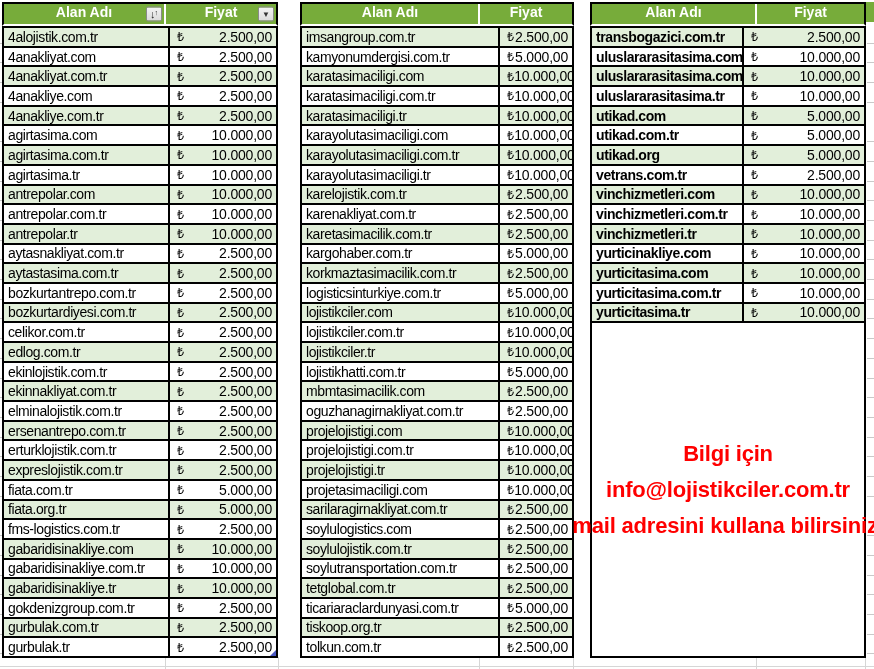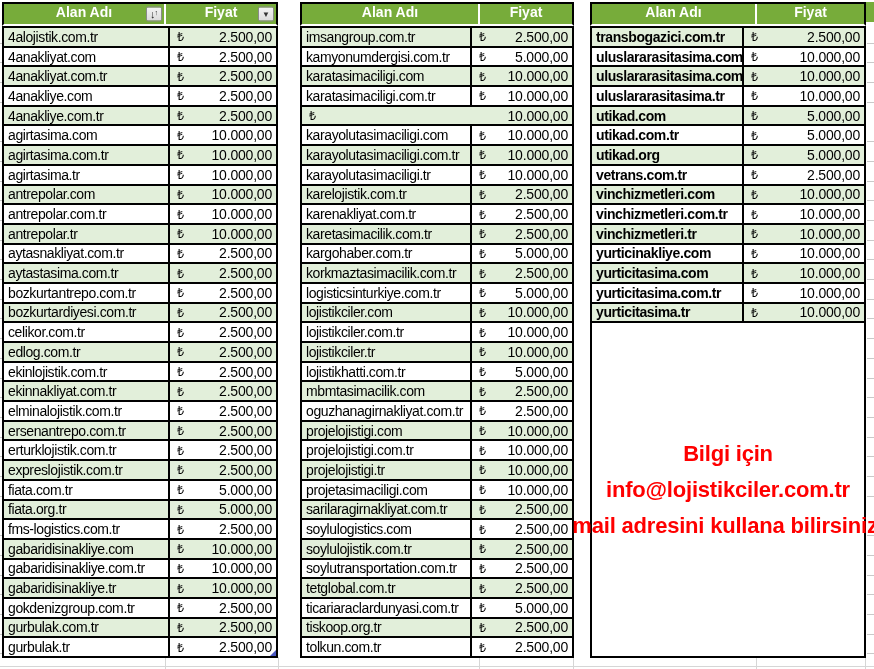--- a/index.html
+++ b/index.html
@@ -64,21 +64,21 @@
   .row{
     box-sizing:border-box;height:21.7px;margin-top:-2px;
     border:2px solid #000;display:flex;background:#fff;
   }
   .rows .row:first-child{margin-top:0;}
   .row.even{background:var(--green-row,#E2EFDA);}
   .cell{display:flex;align-items:center;box-sizing:border-box;
     font-size:14px;letter-spacing:-0.4px;color:#000;overflow:hidden;white-space:nowrap;}
   .cell.d{padding-left:4px;border-right:2px solid #000;}
   .t1 .cell.d{width:166px;}
-  .t2 .cell.d{width:170px;}
+  .t2 .cell.d{width:198px;}
   .t3 .cell.d{width:152px;font-weight:bold;}
   .cell.p{flex:1;justify-content:space-between;padding:0 4px 0 7px;position:relative;}
   .cur{font-size:12.5px;letter-spacing:0;}
   .amt{letter-spacing:-0.2px;}
   .corner{
     position:absolute;right:0;bottom:0;width:0;height:0;
     border-left:6px solid transparent;border-bottom:6px solid #4a56c0;
   }
 
   .infobox{
@@ -385,20 +385,21 @@
           </div>
         </div>
         <div class="row odd">
           <div class="cell d">karatasimaciligi.com.tr</div>
           <div class="cell p">
             <span class="cur">₺</span>
             <span class="amt">10.000,00</span>
           </div>
         </div>
         <div class="row even">
+          <div class="cell d">karatasimaciligi.tr</div>
           <div class="cell p">
             <span class="cur">₺</span>
             <span class="amt">10.000,00</span>
           </div>
         </div>
         <div class="row odd">
           <div class="cell d">karayolutasimaciligi.com</div>
           <div class="cell p">
             <span class="cur">₺</span>
             <span class="amt">10.000,00</span>

